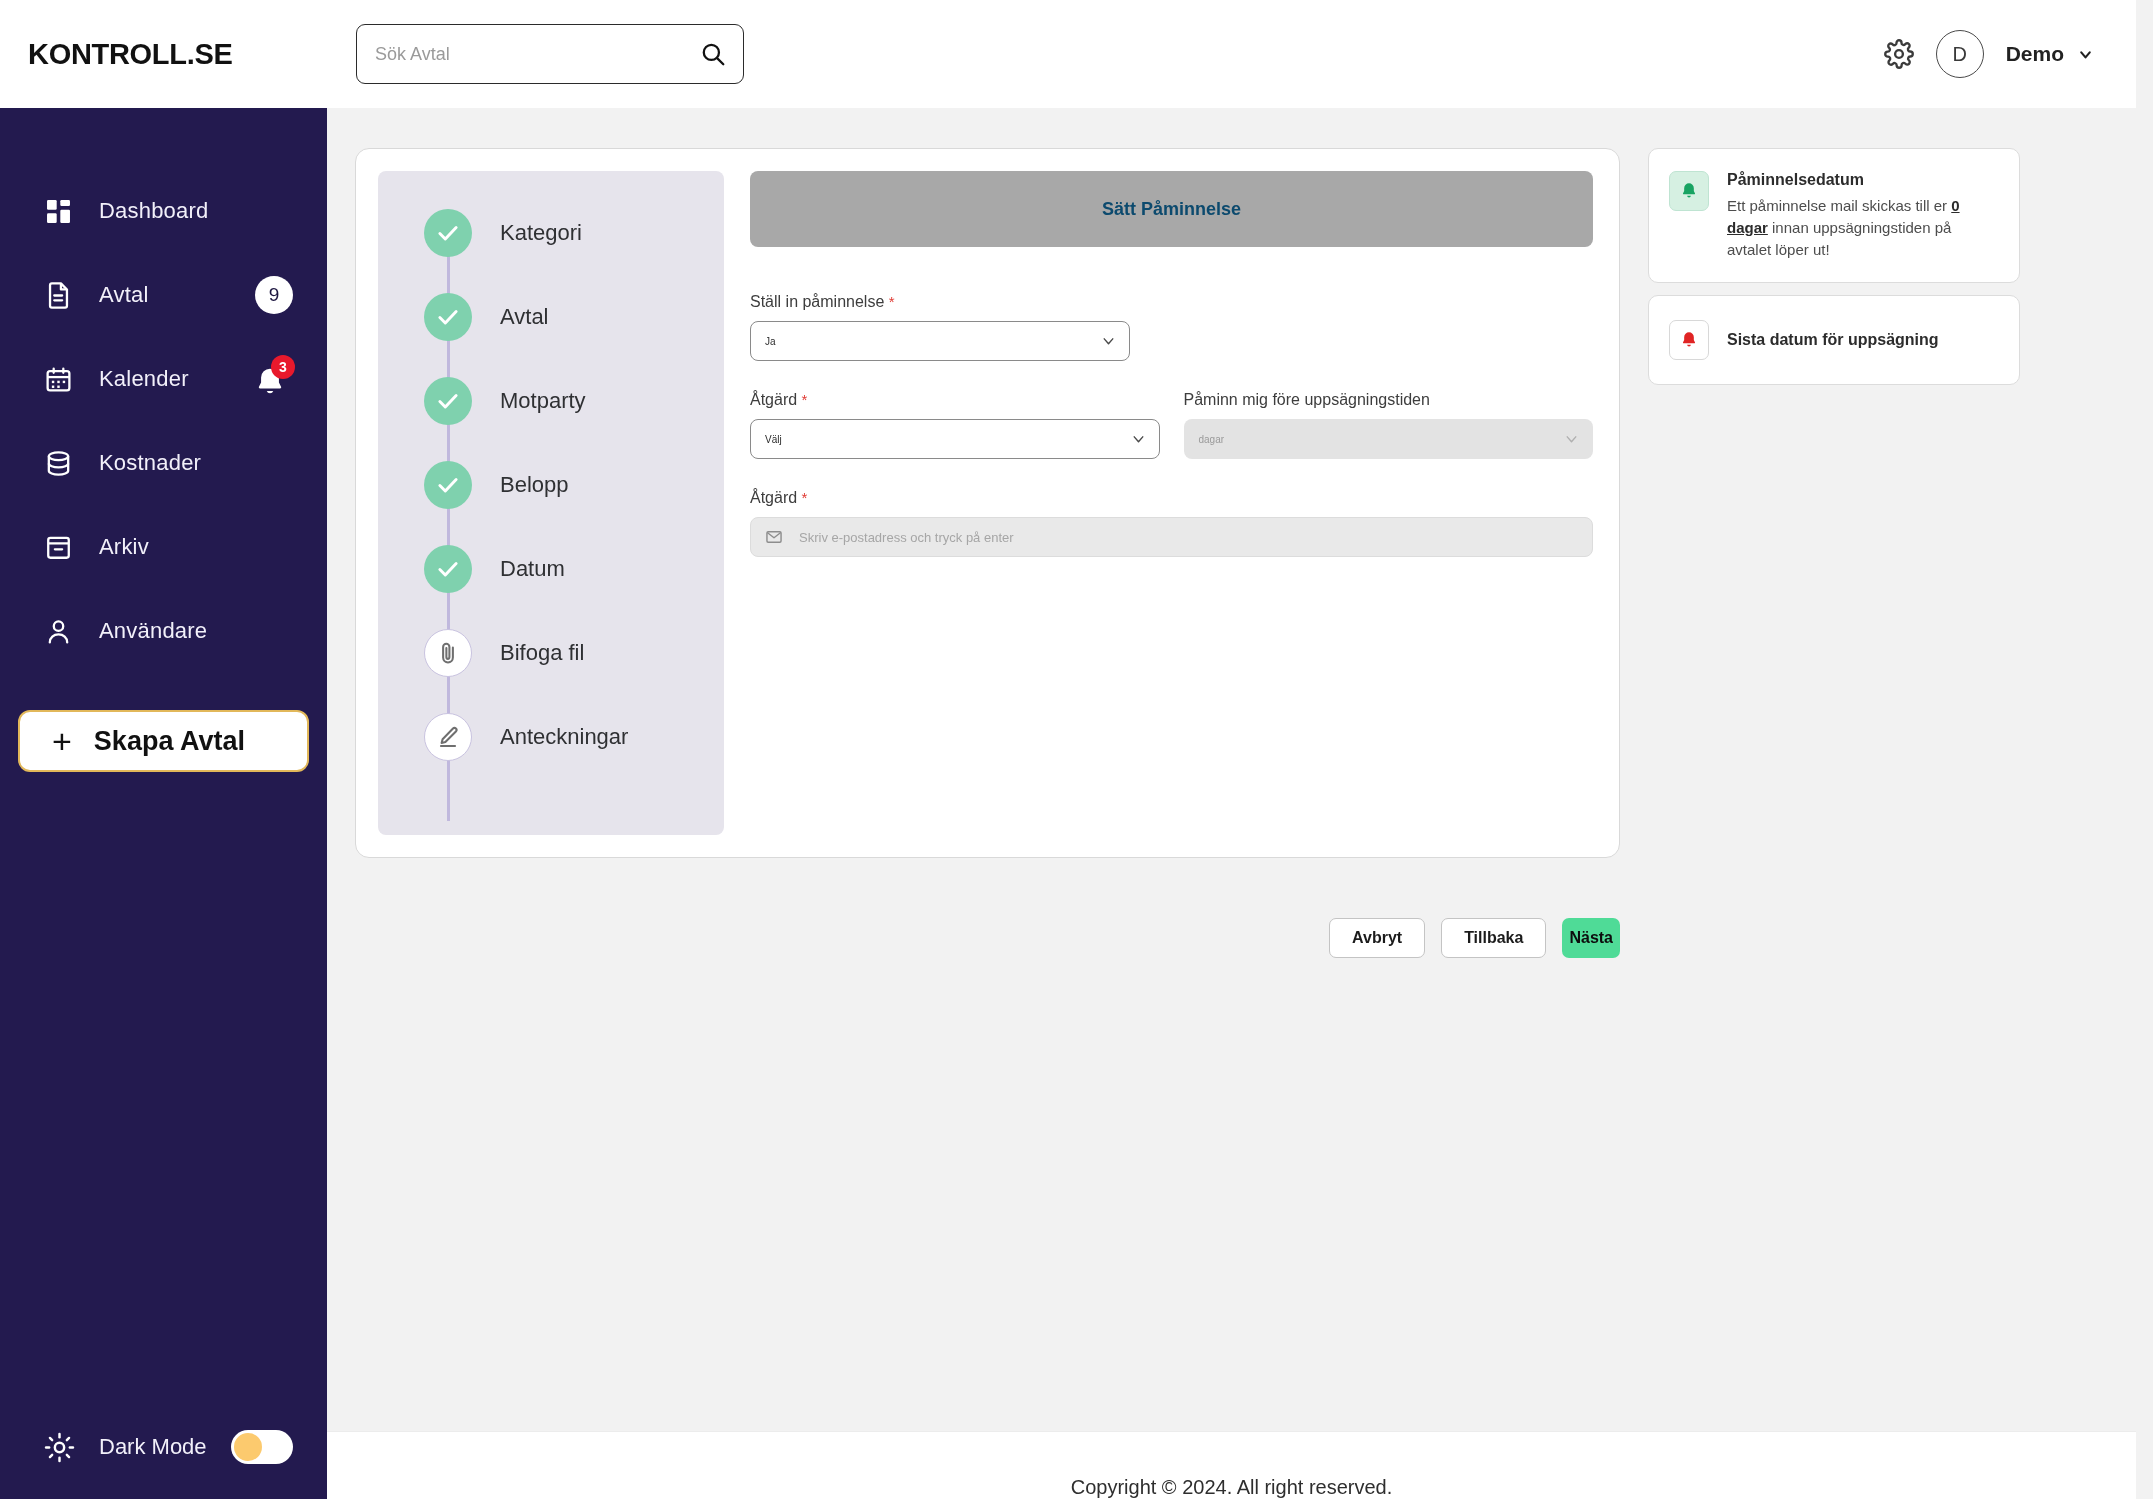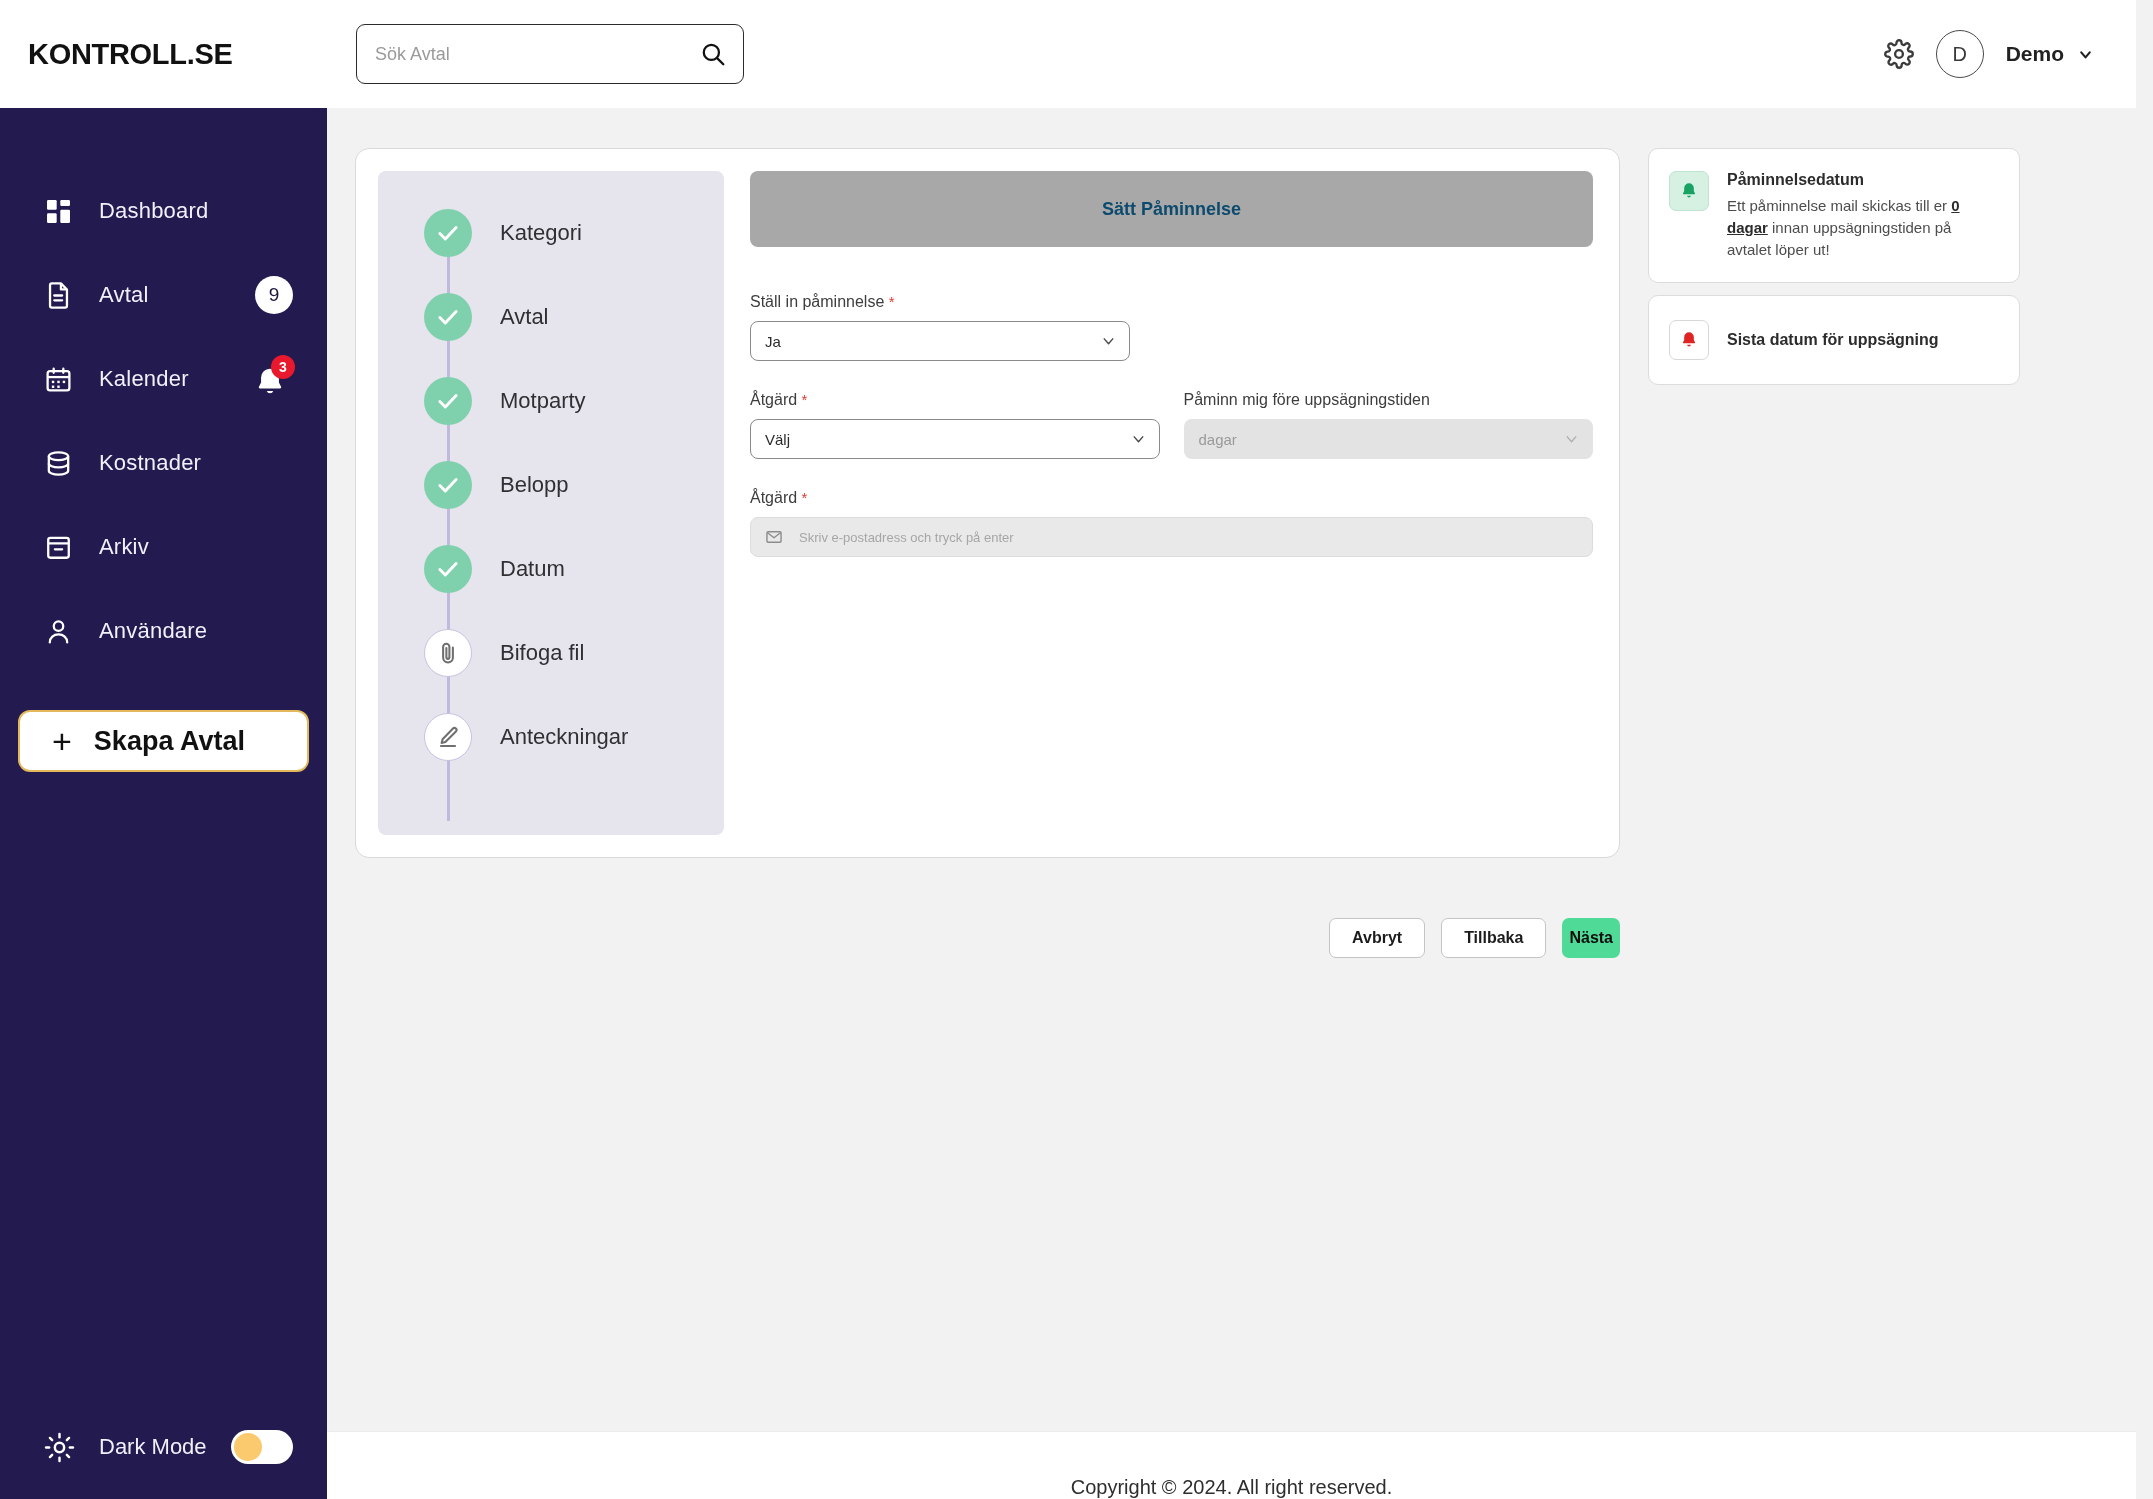--- a/index.html
+++ b/index.html
@@ -139,21 +139,21 @@
     display: flex; align-items: center; justify-content: center;
     font-size: 18px; font-weight: bold; color: #0c4a6e; margin-bottom: 46px;
   }
   .field-label {
     font-size: 16px; color: #3d3d3d; margin-bottom: 10px; display: block;
   }
   .req { color: #e03b34; font-size: 15px; }
   .select-box {
     position: relative; height: 40px; border: 1px solid #8a8a8a; border-radius: 8px;
     background: #fff; display: flex; align-items: center; padding: 0 36px 0 14px;
-    font-size: 15px; color: #2b2b2b; cursor: pointer;
+    font-size: 10px; color: #2b2b2b; cursor: pointer;
   }
   .select-box.disabled {
     background: #e3e3e3; border-color: transparent; color: #9a9a9a; cursor: default;
   }
   .select-box .chev {
     position: absolute; right: 12px; top: 50%; transform: translateY(-50%);
     width: 17px; height: 17px; color: #4a4a4a;
   }
   .select-box.disabled .chev { color: #b0b0b0; }
   .row-2 { display: flex; gap: 24px; margin-top: 30px; }

